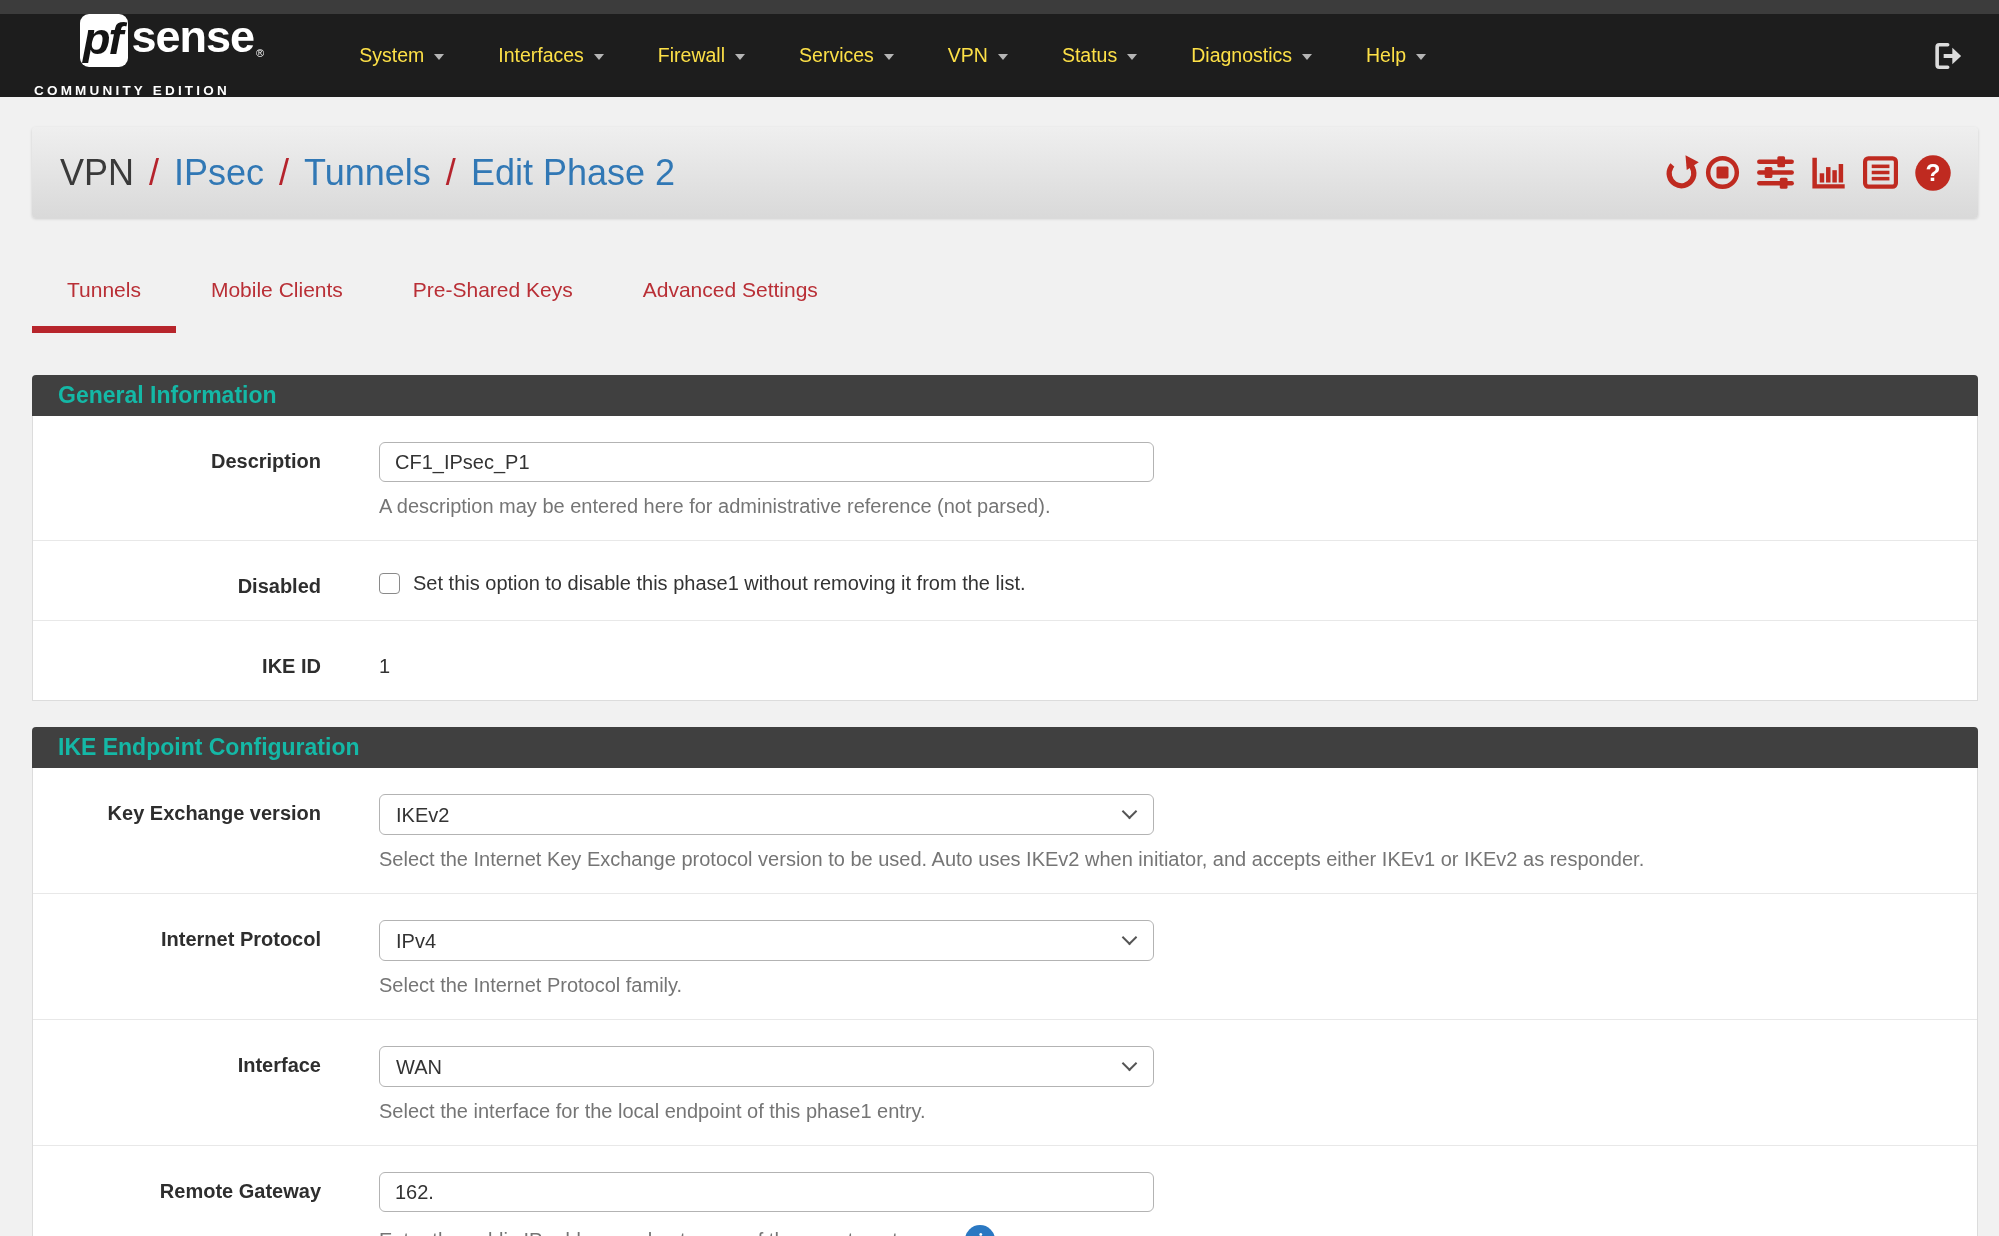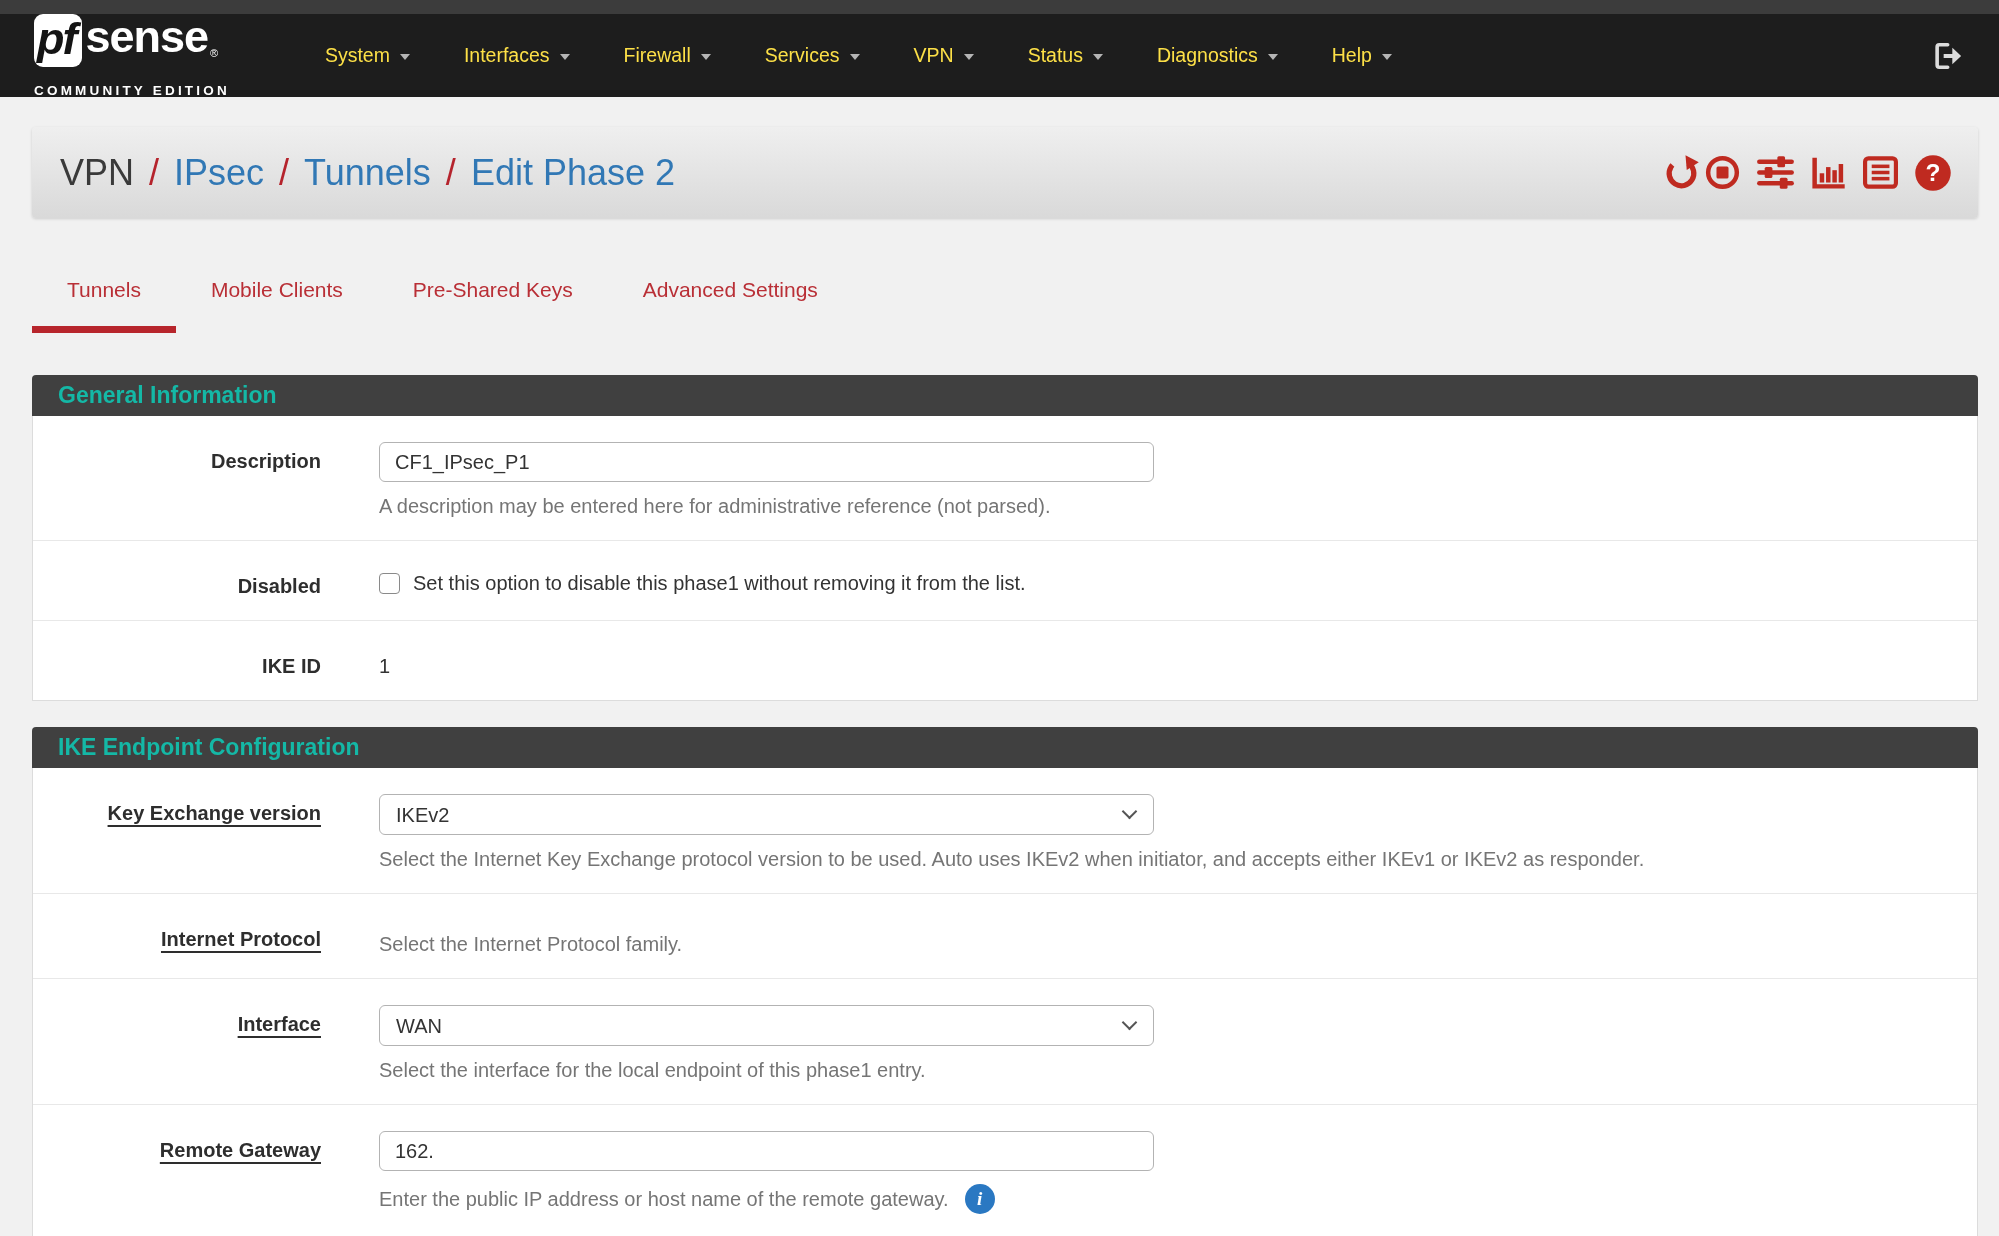--- a/index.html
+++ b/index.html
@@ -9,21 +9,21 @@
     background:#f1f1f1; font-family:"Liberation Sans", sans-serif; color:#333;
   }
 
   
   .topstrip { height:14px; background:#3c3c3c; }
   .navbar {
     height:83px; background:#1d1d1d; display:flex; align-items:center;
     padding:0 34px;
   }
   .brand { display:flex; flex-direction:column; cursor:pointer; }
-  .brand-row { display:flex; align-items:flex-start; line-height:1; }
+  .brand-row { display:flex; align-items:flex-start; line-height:1;margin-left:46px; }
   .logo-pf {
     background:#fff; color:#141414; font-style:italic; font-weight:bold;
     font-size:45px; padding:2px 7px 6px 3px; border-radius:9px; letter-spacing:-2px;
   }
   .logo-sense { color:#fff; font-weight:bold; font-size:45px; letter-spacing:-1px; margin-left:3px; }
   .logo-reg { color:#fff; font-size:11px; margin-left:2px; margin-top:34px; }
   .brand-sub { color:#fff; font-size:13.5px; font-weight:bold; letter-spacing:3.2px; margin-top:16px; white-space:nowrap; }
 
   .menu { display:flex; align-items:center; margin-left:68px; height:100%; }
   .menu-item {
@@ -67,21 +67,21 @@
     border-radius:4px 4px 0 0;
   }
   .panel-body { background:#fff; border:1px solid #dcdcdc; border-top:none; }
   .panel.last .panel-body { min-height:540px; }
 
   .row { display:grid; grid-template-columns:330px 1fr; padding:26px 0 22px 0; align-items:start;gap:8px; }
   .row + .row { border-top:1px solid #e8e8e8; }
   .row-label {
     text-align:right; padding:8px 42px 0 0; font-weight:bold; font-size:20px; color:#2e2e2e;
   }
-  .row-label.u { text-decoration:underline; text-decoration-thickness:2px; text-underline-offset:5px; }
+  .row-label.u { text-decoration-thickness:2px; text-underline-offset:5px; }
   .control { padding-left:8px; }
 
   input.text {
     width:775px; height:40px; border:1px solid #b3b3b3; border-radius:6px;
     font-size:20px; padding:0 15px; color:#333; font-family:inherit; background:#fff;
   }
   .select-wrap { position:relative; width:775px; }
   select.sel {
     appearance:none; -webkit-appearance:none; width:100%; height:41px;
     border:1px solid #b3b3b3; border-radius:6px; background:#fff;
@@ -283,20 +283,26 @@
           </select>
           <span class="chevron"></span>
         </div>
         <div class="help">Select the Internet Key Exchange protocol version to be used. Auto uses IKEv2 when initiator, and accepts either IKEv1 or IKEv2 as responder.</div>
       </div>
     </div>
 
     <div class="row">
       <div class="row-label u">Internet Protocol</div>
       <div class="control">
+        <div class="select-wrap">
+          <select class="sel">
+            <option>IPv4</option>
+          </select>
+          <span class="chevron"></span>
+        </div>
         <div class="help">Select the Internet Protocol family.</div>
       </div>
     </div>
 
     <div class="row">
       <div class="row-label u">Interface</div>
       <div class="control">
         <div class="select-wrap">
           <select class="sel">
             <option>WAN</option>

